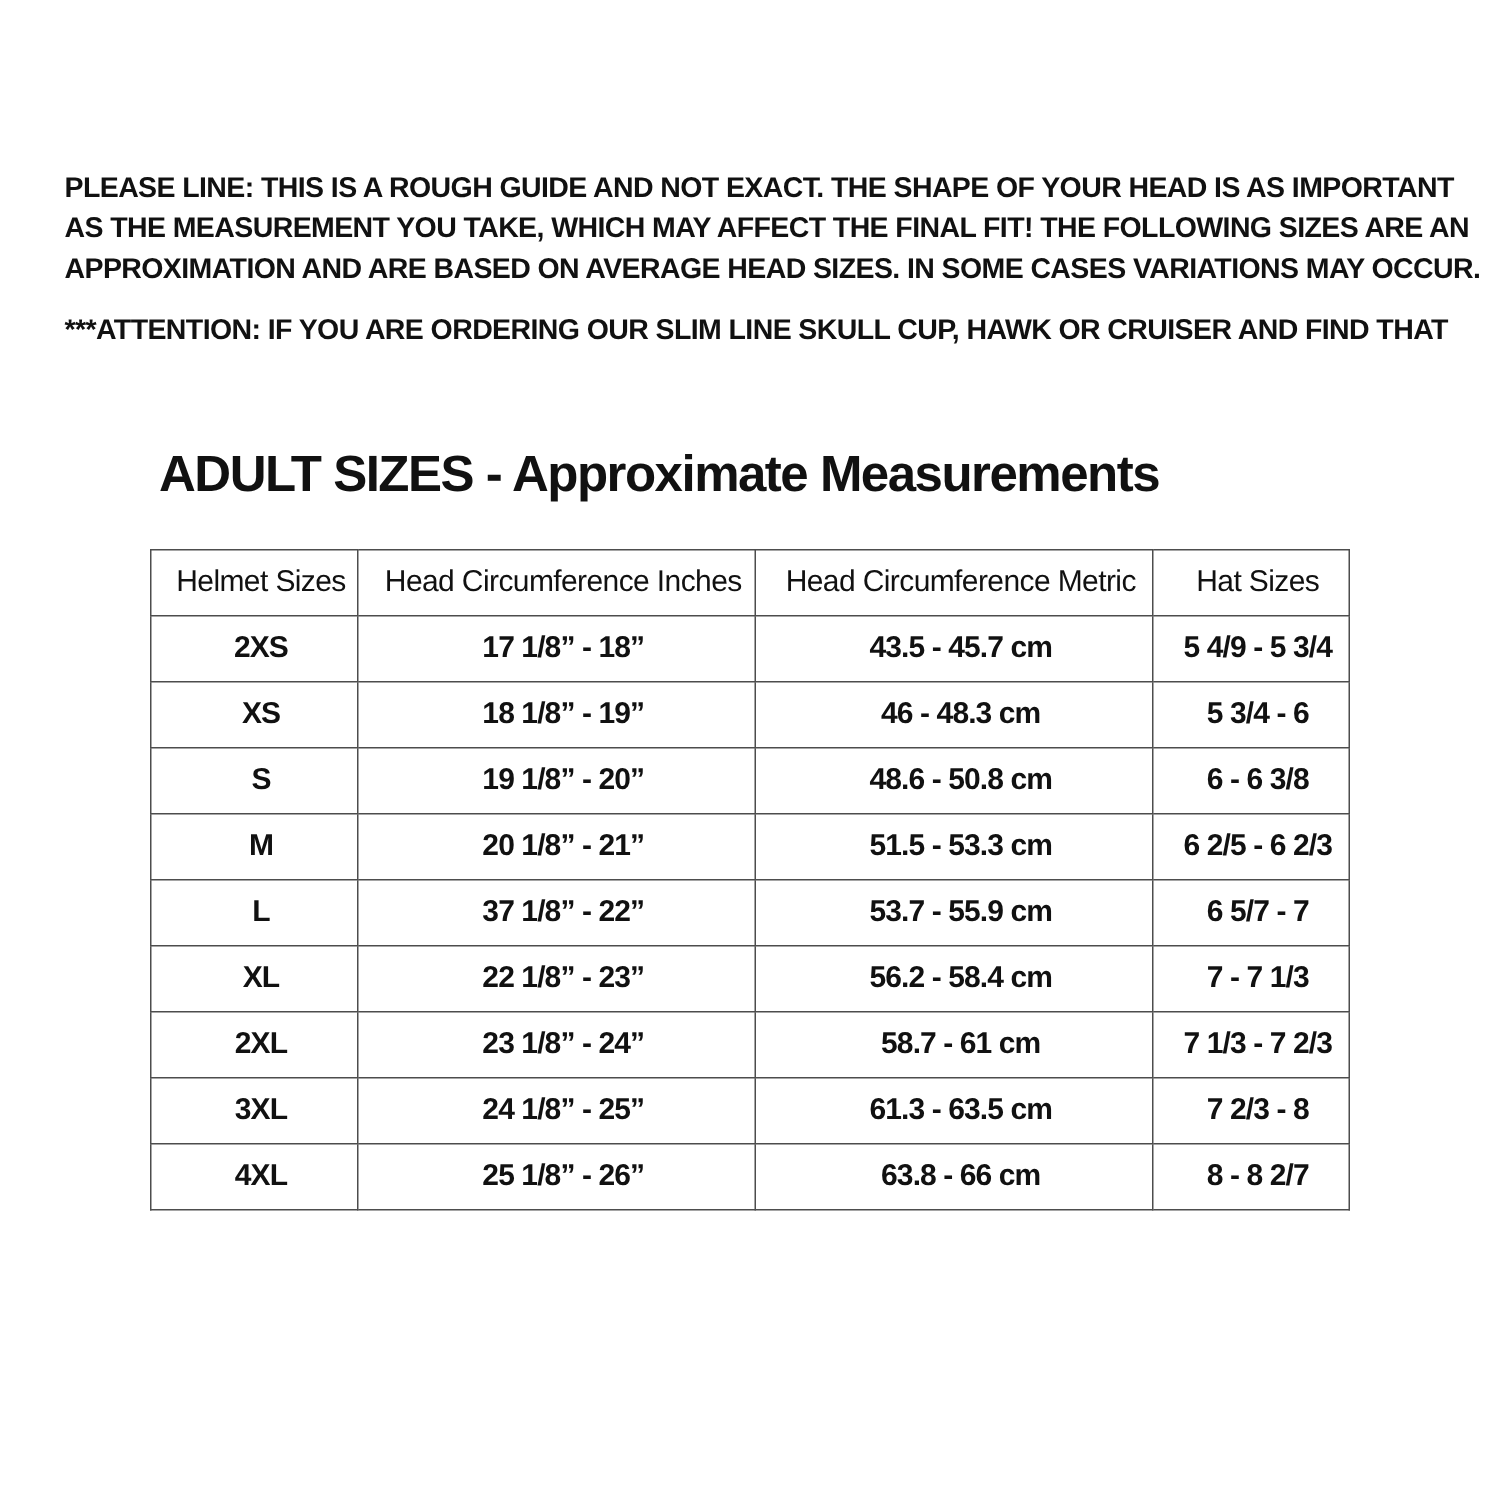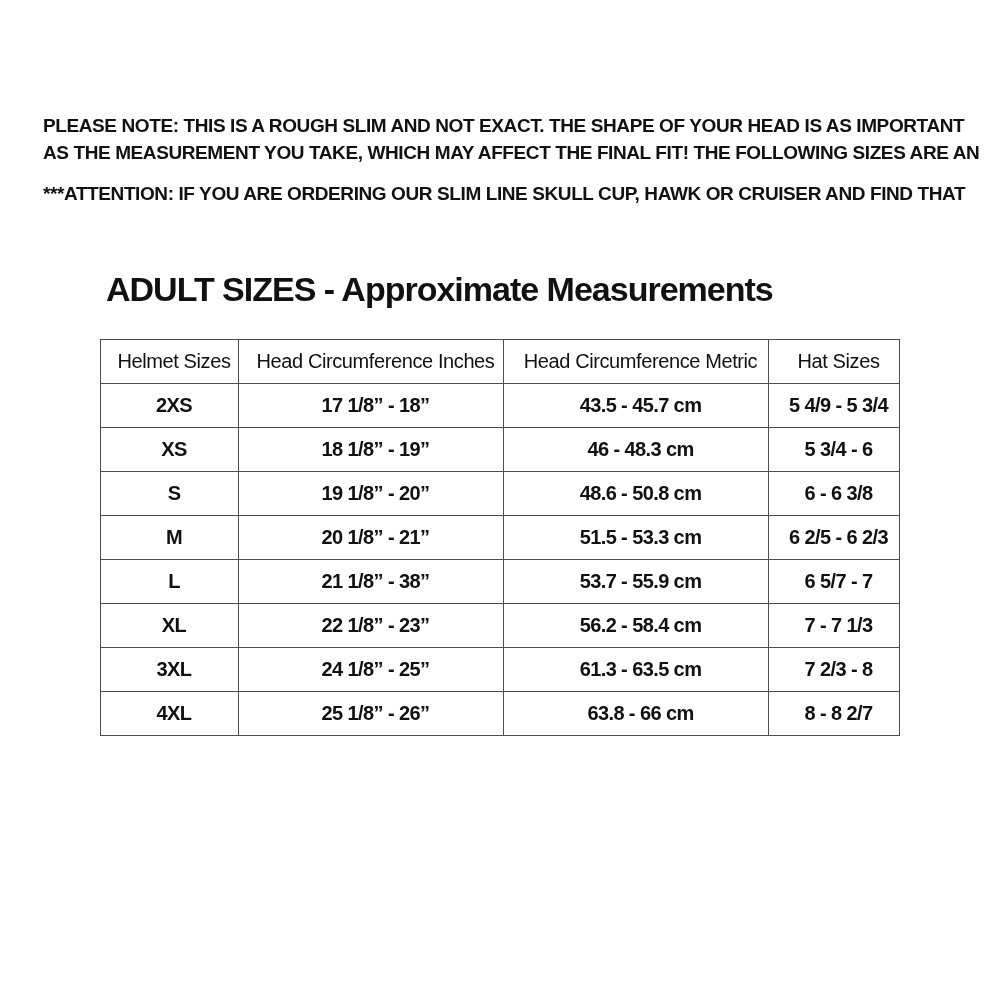--- a/index.html
+++ b/index.html
@@ -76,22 +76,23 @@
     font-weight: 700;
     letter-spacing: 0.2px;
   }
 </style>
 </head>
 <body style="--page-bg: #ffffff; --text-color: #111111; --border-color: #4d4d4d;">
 
 <div class="page">
 
   <div class="note-block">
-    <div class="note-line">PLEASE NOTE: THIS IS A ROUGH SLIM AND NOT EXACT. THE SHAPE OF YOUR HEAD IS AS IMPORTANT</div>
+    <div class="note-line">PLEASE LINE: THIS IS A ROUGH GUIDE AND NOT EXACT. THE SHAPE OF YOUR HEAD IS AS IMPORTANT</div>
     <div class="note-line">AS THE MEASUREMENT YOU TAKE, WHICH MAY AFFECT THE FINAL FIT! THE FOLLOWING SIZES ARE AN</div>
+    <div class="note-line">APPROXIMATION AND ARE BASED ON AVERAGE HEAD SIZES. IN SOME CASES VARIATIONS MAY OCCUR.</div>
   </div>
 
   <div class="attention-block">
     <div class="note-line">***ATTENTION: IF YOU ARE ORDERING OUR SLIM LINE SKULL CUP, HAWK OR CRUISER AND FIND THAT</div>
   </div>
 
   <div class="page-title">ADULT SIZES - Approximate Measurements</div>
 
   <table class="size-table">
     <colgroup>
@@ -128,29 +129,35 @@
           <td>6 - 6 3/8</td>
         </tr>
         <tr>
           <td>M</td>
           <td>20 1/8” - 21”</td>
           <td>51.5 - 53.3 cm</td>
           <td>6 2/5 - 6 2/3</td>
         </tr>
         <tr>
           <td>L</td>
-          <td>21 1/8” - 38”</td>
+          <td>37 1/8” - 22”</td>
           <td>53.7 - 55.9 cm</td>
           <td>6 5/7 - 7</td>
         </tr>
         <tr>
           <td>XL</td>
           <td>22 1/8” - 23”</td>
           <td>56.2 - 58.4 cm</td>
           <td>7 - 7 1/3</td>
+        </tr>
+        <tr>
+          <td>2XL</td>
+          <td>23 1/8” - 24”</td>
+          <td>58.7 - 61 cm</td>
+          <td>7 1/3 - 7 2/3</td>
         </tr>
         <tr>
           <td>3XL</td>
           <td>24 1/8” - 25”</td>
           <td>61.3 - 63.5 cm</td>
           <td>7 2/3 - 8</td>
         </tr>
         <tr>
           <td>4XL</td>
           <td>25 1/8” - 26”</td>

